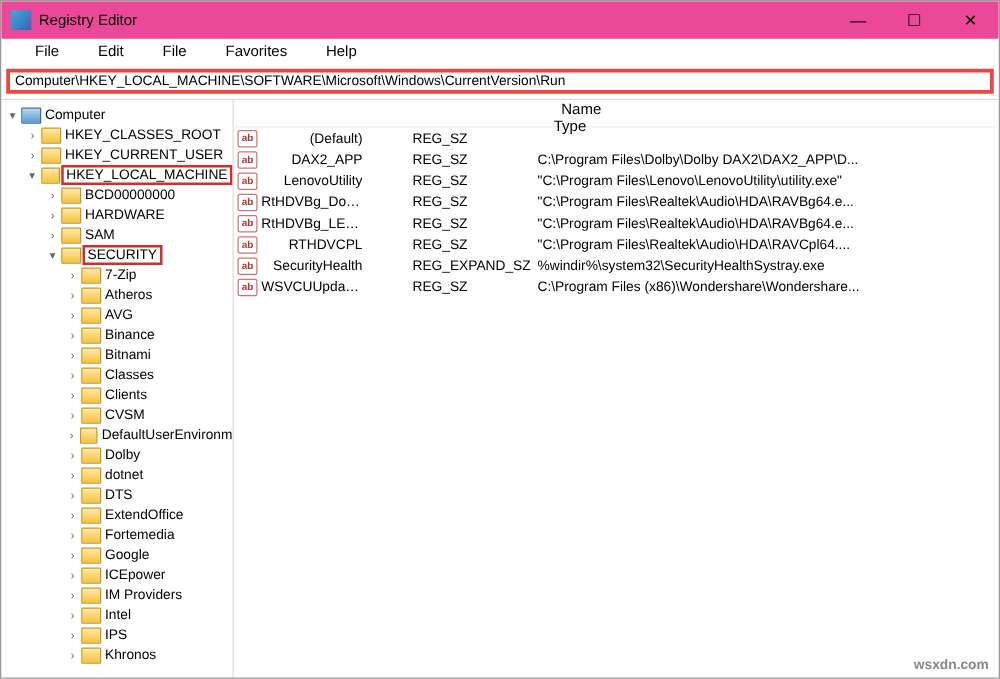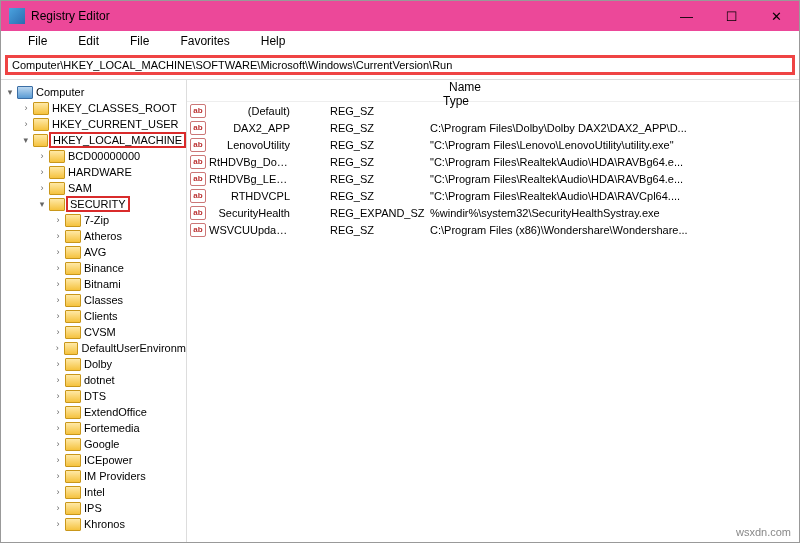--- a/index.html
+++ b/index.html
@@ -23,21 +23,21 @@
 .list-row .ico { width: 16px; height: 14px; margin: 0 3px; background: #fff; border:1px solid #c77; border-radius:2px; color:#b33; font-size:8px; font-weight:bold; display:flex; align-items:center; justify-content:center; }
 .list-row .n { width: 81px; overflow: hidden; white-space: nowrap; text-overflow: ellipsis; text-align: right; }
 .list-row .t { width: 100px; overflow: hidden; white-space: nowrap; margin-left: 40px; }
 .list-row .d { flex: 1; overflow: hidden; white-space: nowrap; text-overflow: ellipsis; padding-right: 6px; }
 .tree-row { display: flex; align-items: center; height: 16px; font-size: 11px; white-space: nowrap; }
 .tree-row .chev { width: 14px; text-align: center; color: #666; font-size: 9px; }
 .tree-row .fold { width: 16px; height: 13px; background: linear-gradient(#ffe9a6,#f5c23e); border:1px solid #c9971a; border-radius:1px; margin-right: 3px; }
 .tree-row .comp { width: 16px; height: 13px; background: linear-gradient(#bcd8f0,#5a9bd4); border:1px solid #3b6ea5; border-radius:1px; margin-right: 3px; }
 .tree-row .lbl { }
 .hl { border: 2px solid #d92b2b; padding: 0 2px; margin-left: -2px; }
-.watermark { position: absolute; bottom: 4px; right: 8px; font-size: 11px; color: #888; }
+.watermark { position: absolute; bottom: 4px; right: 8px; font-size: 11px; color: #888; font-weight: bold; }
 </style>
 </head>
 <body>
 
 <div class="titlebar">
   <span class="app-icon"></span>
   <span class="title">Registry Editor</span>
   <div class="win-controls">
     <div class="win-btn">—</div>
     <div class="win-btn">☐</div>

